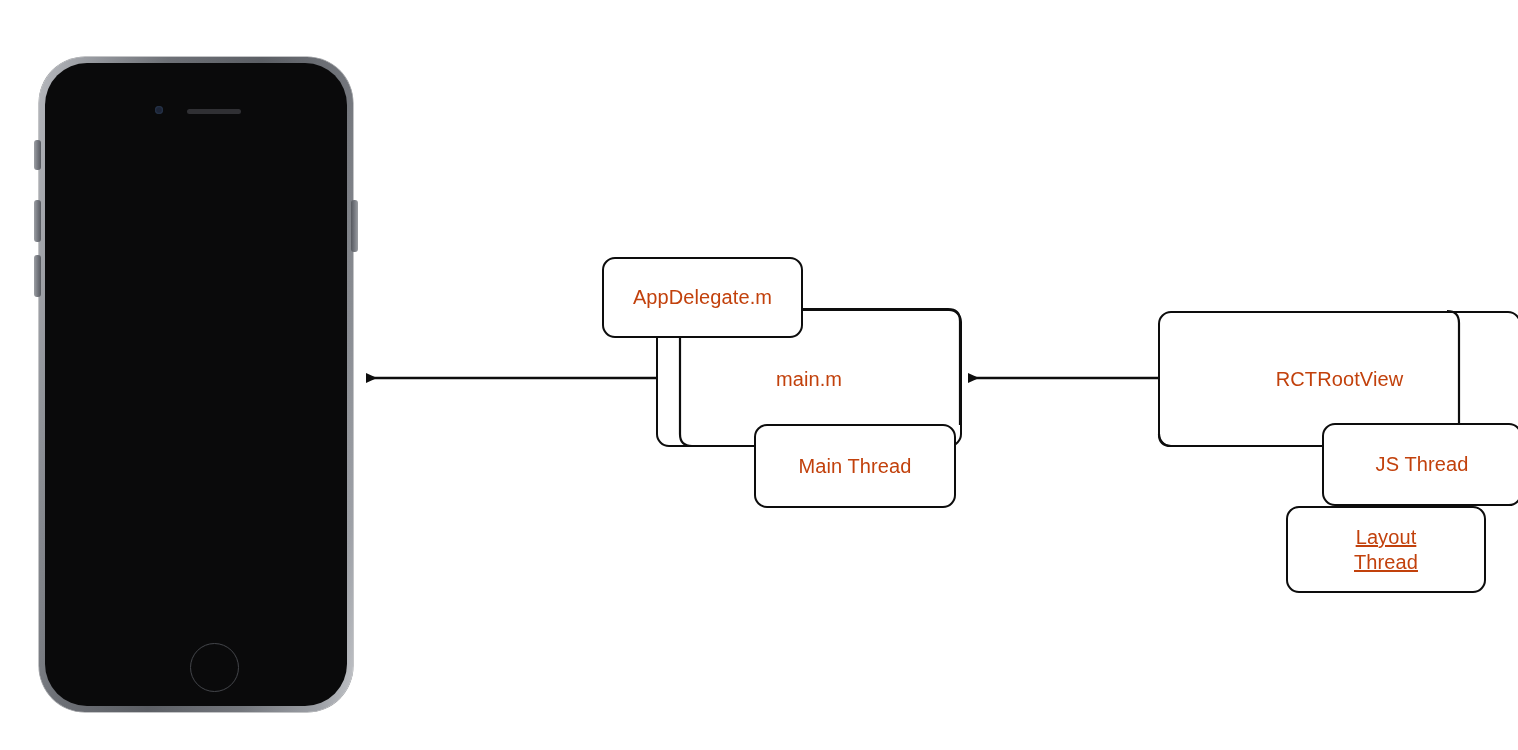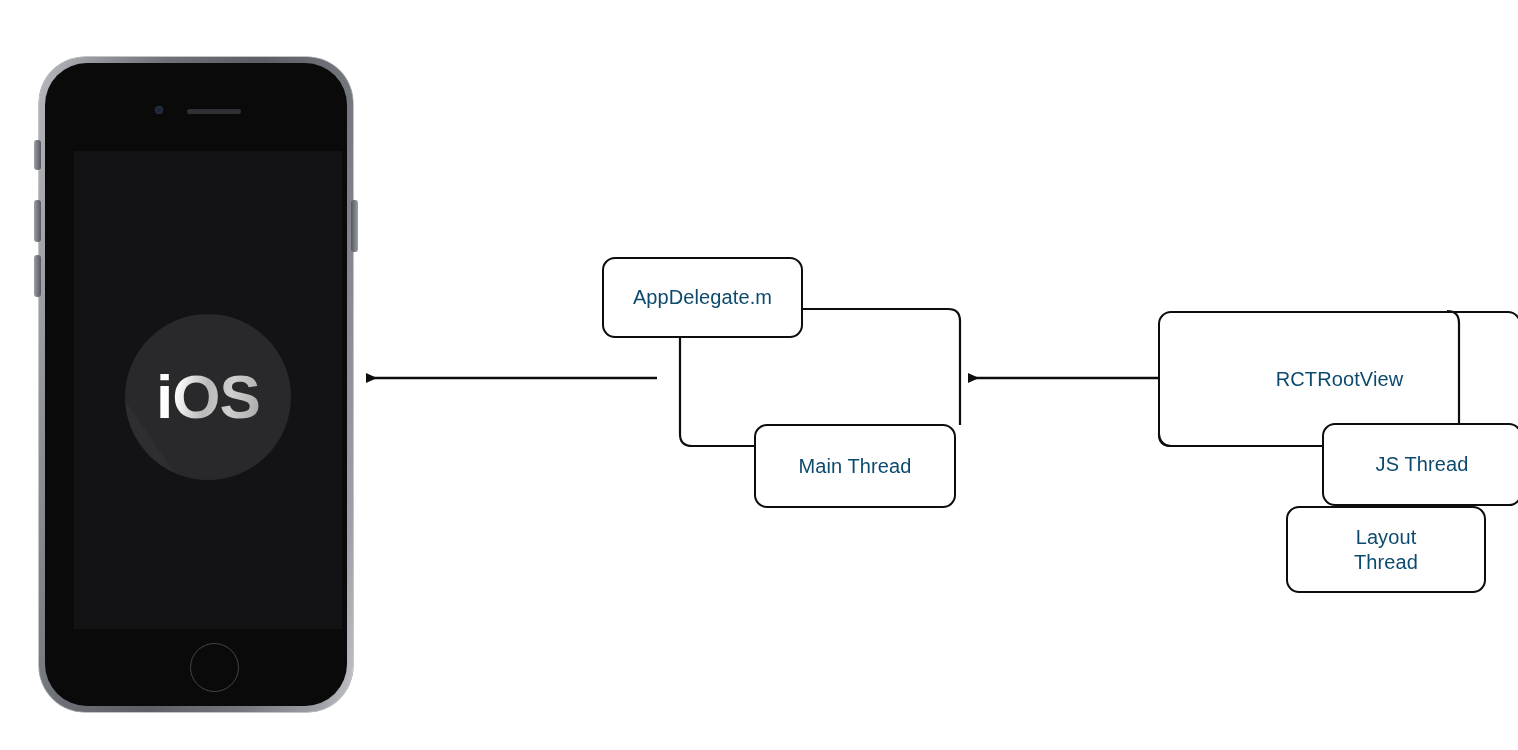--- a/index.html
+++ b/index.html
@@ -22,21 +22,21 @@
   .node {
     position: absolute;
     background: #ffffff;
     border: 2.2px solid #0d0d0d;
     border-radius: 13px;
     box-sizing: border-box;
     display: flex;
     align-items: center;
     justify-content: center;
     text-align: center;
-    color: #0c4a6e;
+    color: #c2410c;
     font-size: 20px;
     line-height: 1.22;
     font-family: "Liberation Sans", sans-serif;
     letter-spacing: .1px;
   }
   .node-label { pointer-events: none; }
 
   
   #node-mainm {
     left: 656px;  top: 309px;  width: 306px; height: 138px;
@@ -64,20 +64,21 @@
     z-index: 1;
   }
   #node-jsthread {
     left: 1286px; top: 423px; width: 200px; height: 83px;
     z-index: 3;
     margin-left: 36px;
   }
   #node-layoutthread {
     left: 1286px; top: 506px; width: 200px; height: 87px;
     z-index: 3;
+    text-decoration: underline;
   }
 
   
   #connectors {
     position: absolute;
     left: 0; top: 0;
     width: 1518px; height: 750px;
     z-index: 2;
     pointer-events: none;
   }
@@ -197,20 +198,23 @@
 
     <path d="M 1159 434 Q 1159 446 1171 446 L 1286 446" fill="none" stroke="#0d0d0d" stroke-width="2.2"></path>
 
     <path d="M 1447 311 Q 1459 311 1459 323 L 1459 424" fill="none" stroke="#0d0d0d" stroke-width="2.2"></path>
 
     <line x1="657" y1="378" x2="366" y2="378" stroke="#0d0d0d" stroke-width="2.4" marker-end="url(#arrowhead)"></line>
 
     <line x1="1159" y1="378" x2="968" y2="378" stroke="#0d0d0d" stroke-width="2.4" marker-end="url(#arrowhead)"></line>
   </svg>
 
+  <div class="node" id="node-mainm">
+    <span class="node-label">main.m</span>
+  </div>
 
   <div class="node" id="node-appdelegate">
     <span class="node-label">AppDelegate.m</span>
   </div>
 
   <div class="node" id="node-mainthread">
     <span class="node-label">Main Thread</span>
   </div>
 
   <div class="node" id="node-rctrootview">
@@ -224,26 +228,20 @@
   <div class="node" id="node-layoutthread">
     <span class="node-label multiline" style="white-space: pre-line;">Layout
 Thread</span>
   </div>
 
   <div id="phone">
     <div class="phone-frame"></div>
     <div class="phone-body">
       <div class="phone-camera"></div>
       <div class="phone-speaker"></div>
-      <div class="phone-screen">
-        <div class="ios-logo">
-          <div class="shade"></div>
-          <span class="ios-text">iOS</span>
-        </div>
-      </div>
       <div class="phone-home"></div>
     </div>
     <div class="btn-side btn-mute"></div>
     <div class="btn-side btn-volup"></div>
     <div class="btn-side btn-voldn"></div>
     <div class="btn-side btn-power"></div>
   </div>
 
 </div>
 

